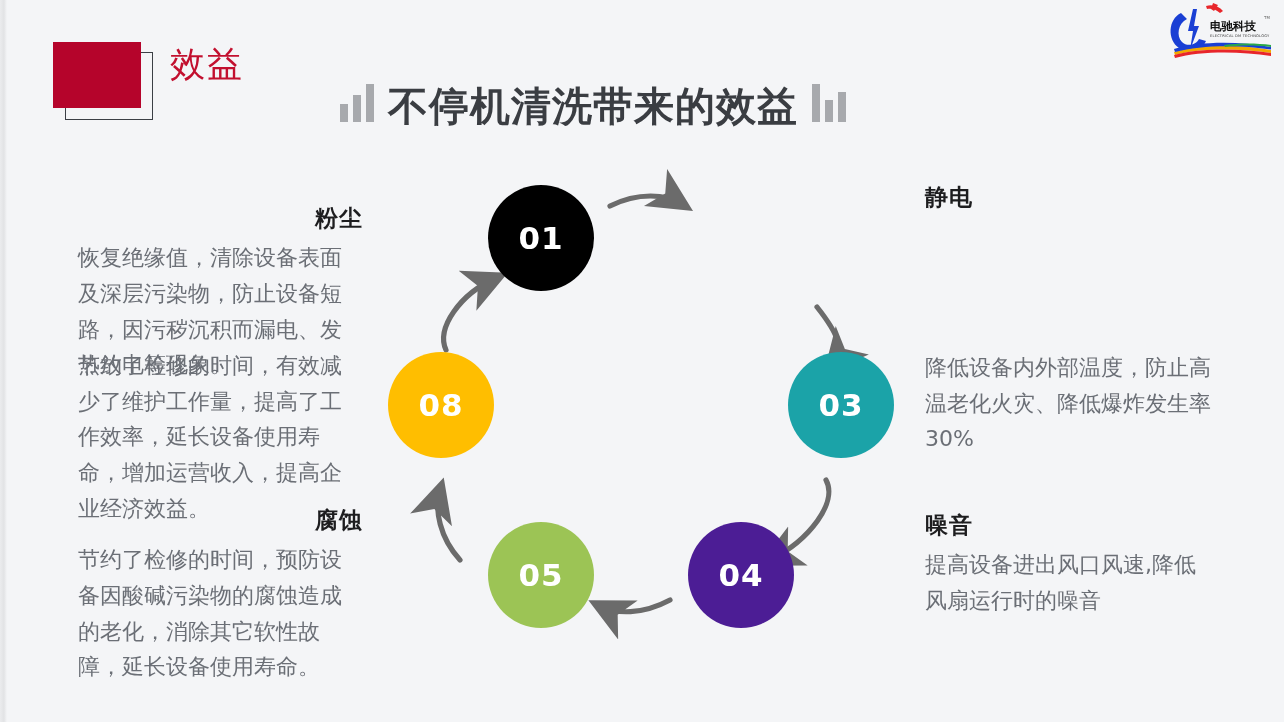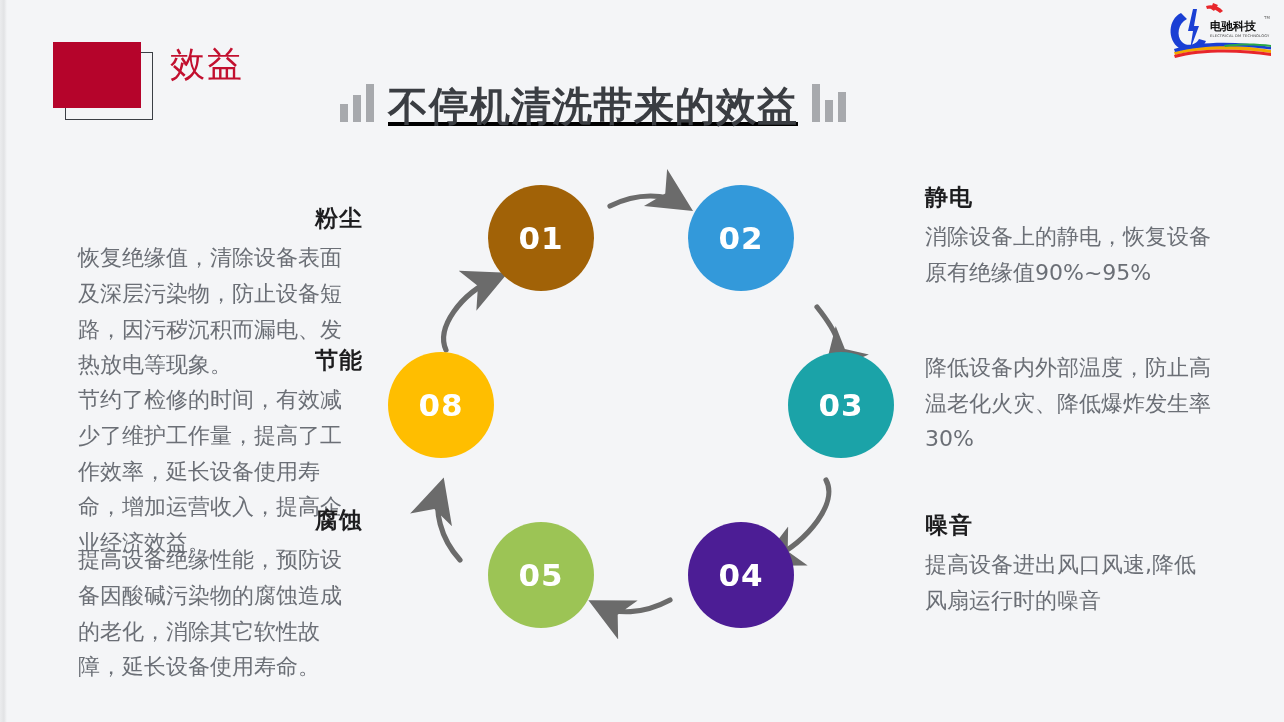--- a/index.html
+++ b/index.html
@@ -57,21 +57,20 @@
     font-family: "DejaVu Sans", "Liberation Sans", sans-serif;
   }
 
   .title-wrap {
     position: absolute;
     left: 340px; top: 70px;
     display: flex;
     align-items: flex-end;
     gap: 14px;
     height: 56px;
-    text-decoration: underline;
   }
   .bars {
     display: flex;
     align-items: flex-end;
     gap: 5px;
     height: 40px;
     padding-bottom: 4px;
   }
   .bars span {
     display: block;
@@ -212,25 +211,22 @@
       <g stroke="#6b6b6b" stroke-width="5.2" fill="none" stroke-linecap="round" marker-end="url(#ah)">
         <path d="M240 46 C268 32 296 34 312 44"></path>
         <path d="M447 147 C470 176 474 190 462 204"></path>
         <path d="M456 320 C468 342 440 380 400 400"></path>
         <path d="M300 440 C272 455 246 454 230 446"></path>
         <path d="M90 400 C70 378 64 350 70 330"></path>
         <path d="M76 190 C66 168 90 134 126 118"></path>
       </g>
     </svg>
 
-    <div class="node n1" style="background:#a16207">
+    <div class="node n1" style="background:#000000">
       <span>01</span>
-    </div>
-    <div class="node n2" style="background:#3399da">
-      <span>02</span>
     </div>
     <div class="node n3" style="background:#1ba3a8">
       <span>03</span>
     </div>
     <div class="node n4" style="background:#4c1d95">
       <span>04</span>
     </div>
     <div class="node n5" style="background:#9cc455">
       <span>05</span>
     </div>
@@ -238,32 +234,30 @@
       <span>08</span>
     </div>
   </div>
 
   <div class="block left b-dust">
     <div class="heading">粉尘</div>
     <div class="body">恢复绝缘值，清除设备表面及深层污染物，防止设备短路，因污秽沉积而漏电、发热放电等现象。</div>
   </div>
 
   <div class="block left b-energy">
-    <div class="heading">节能</div>
     <div class="body">节约了检修的时间，有效减少了维护工作量，提高了工作效率，延长设备使用寿命，增加运营收入，提高企业经济效益。</div>
   </div>
 
   <div class="block left b-corr">
     <div class="heading">腐蚀</div>
-    <div class="body">提高设备绝缘性能，预防设备因酸碱污染物的腐蚀造成的老化，消除其它软性故障，延长设备使用寿命。</div>
+    <div class="body">节约了检修的时间，预防设备因酸碱污染物的腐蚀造成的老化，消除其它软性故障，延长设备使用寿命。</div>
   </div>
 
   <div class="block right b-static">
     <div class="heading">静电</div>
-    <div class="body">消除设备上的静电，恢复设备原有绝缘值90%~95%</div>
   </div>
 
   <div class="block right b-temp">
     <div class="body">降低设备内外部温度，防止高温老化火灾、降低爆炸发生率30%</div>
   </div>
 
   <div class="block right b-noise">
     <div class="heading">噪音</div>
     <div class="body">提高设备进出风口风速,降低风扇运行时的噪音</div>
   </div>

